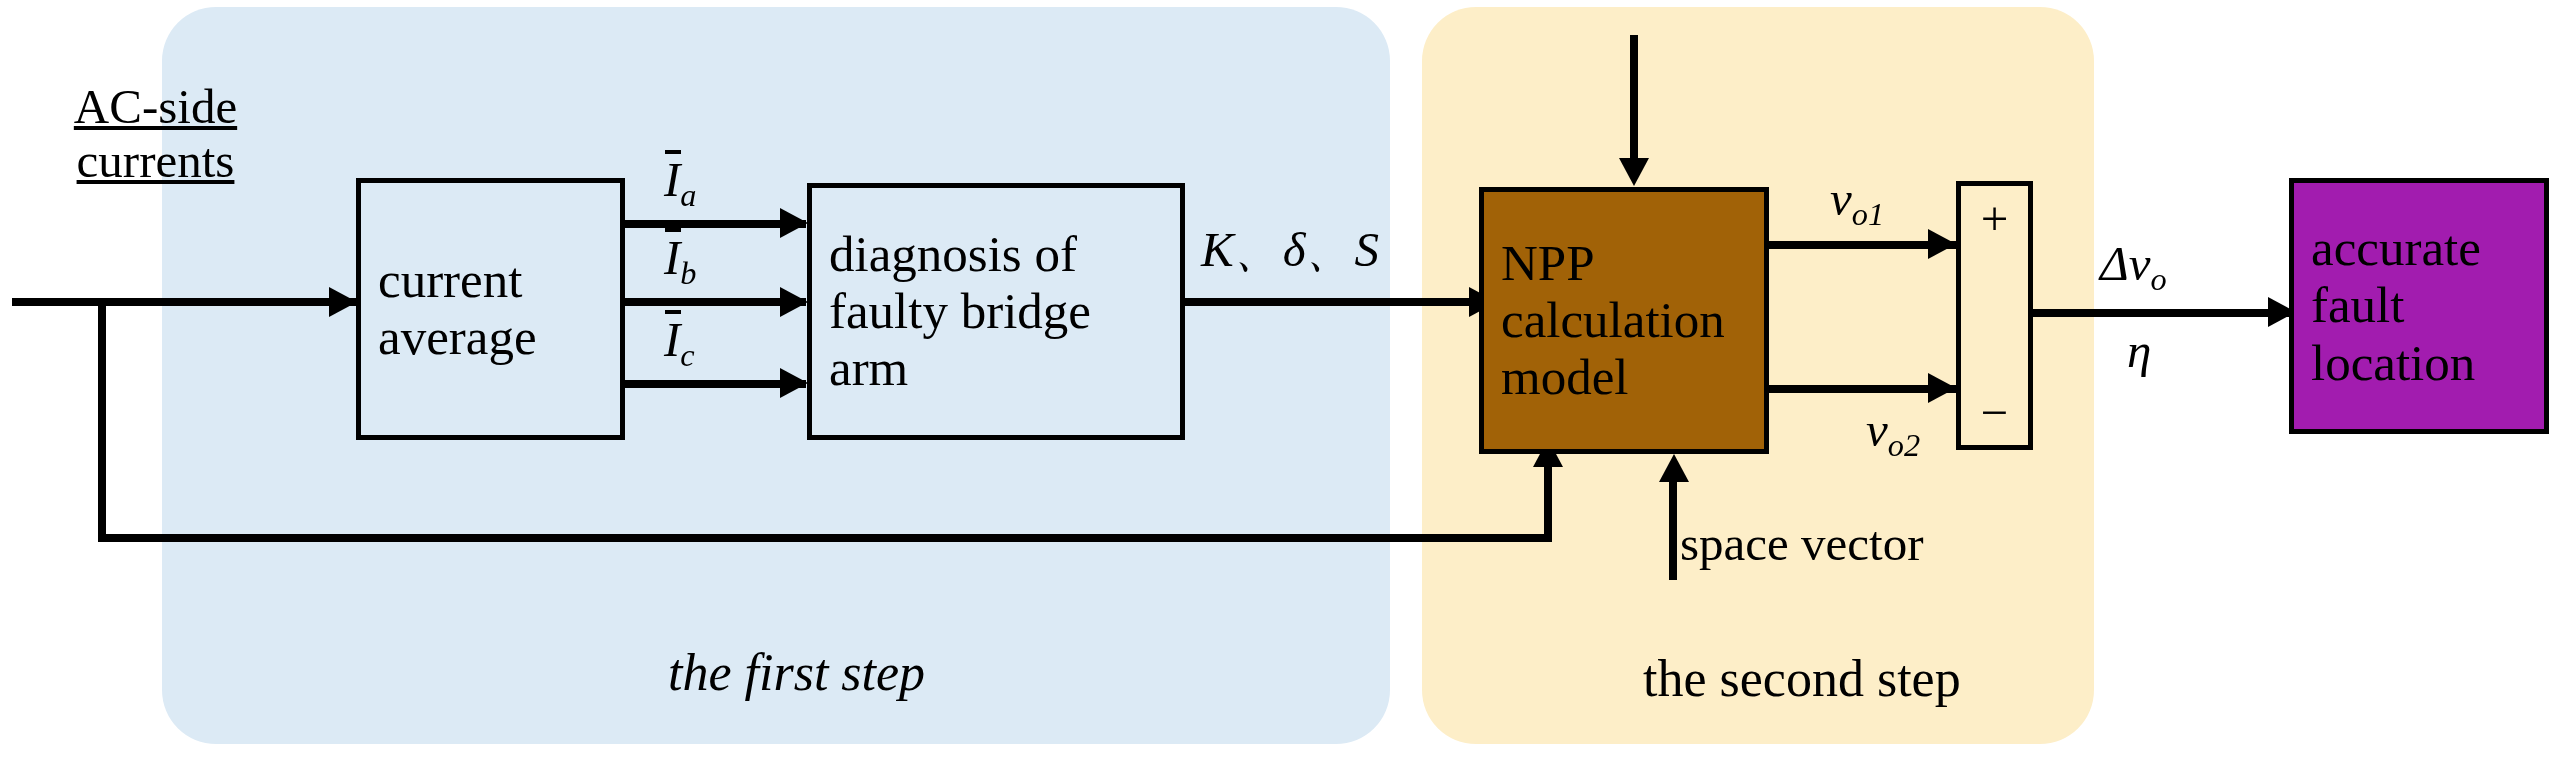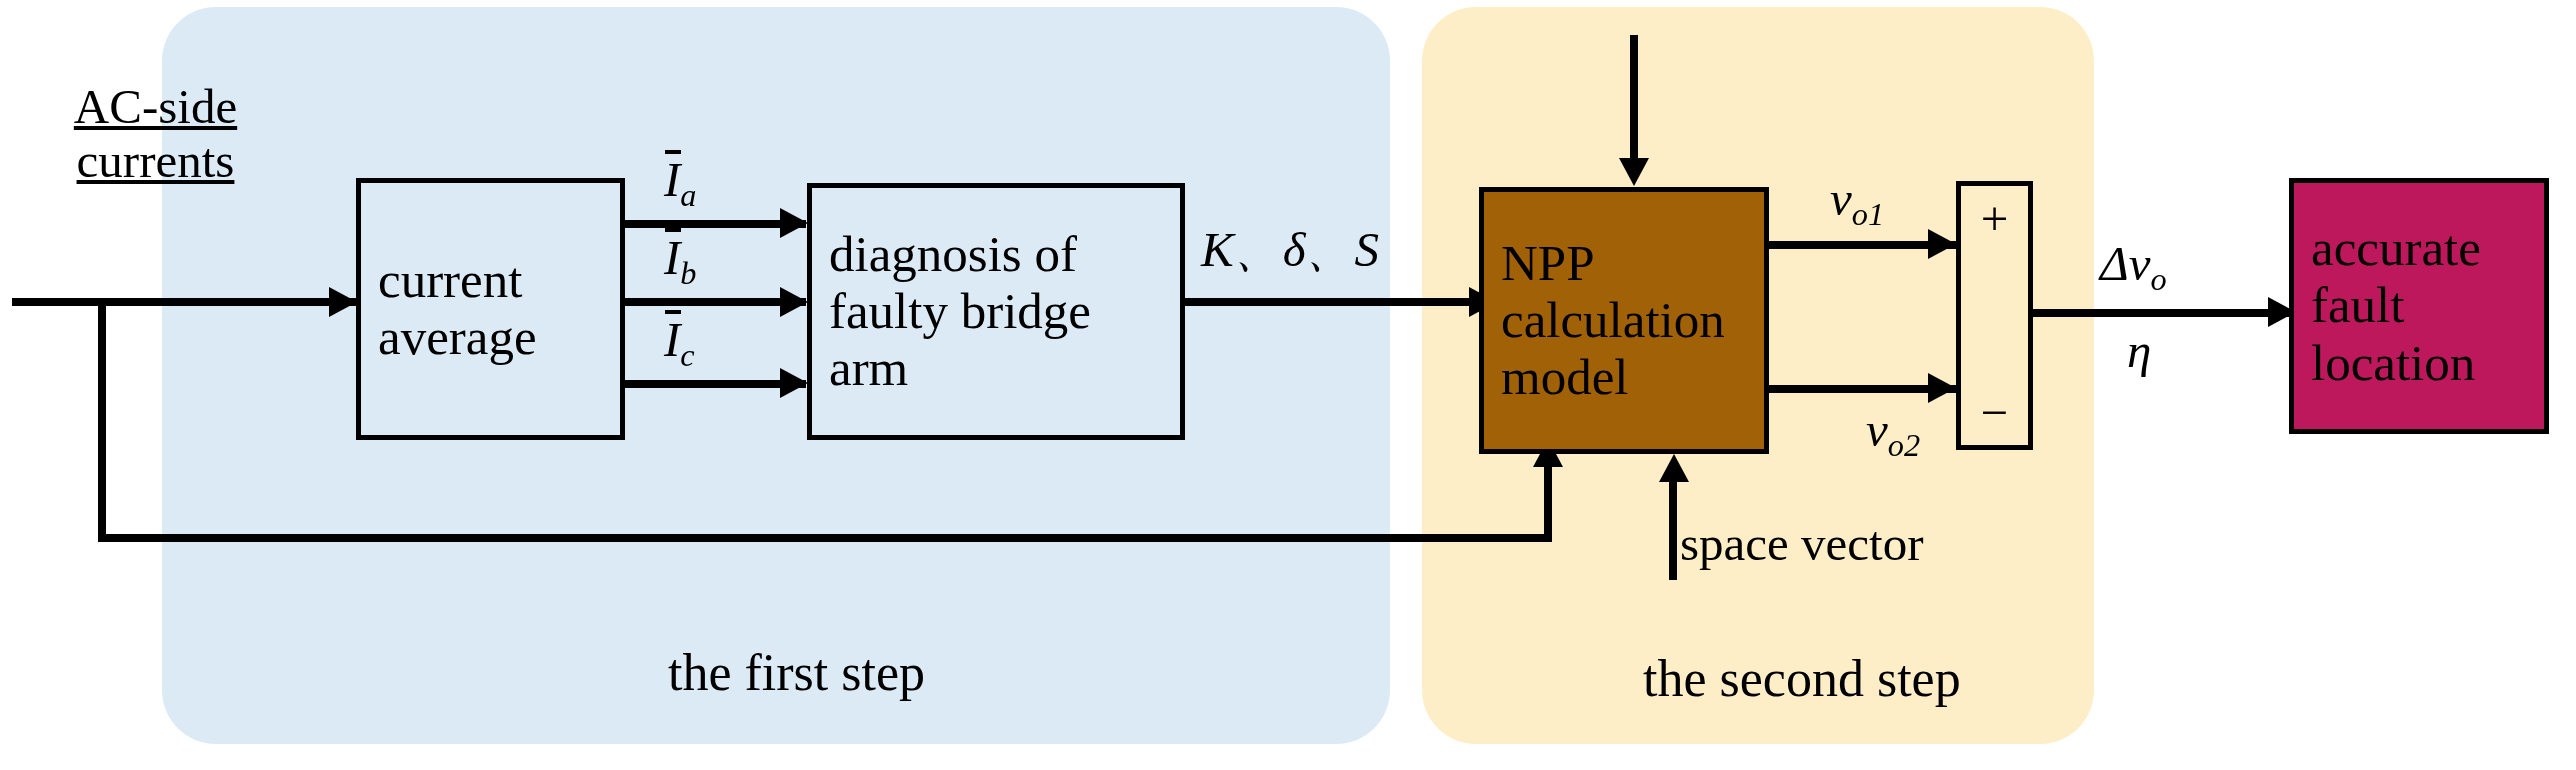--- a/index.html
+++ b/index.html
@@ -7,21 +7,21 @@
        font-family:"Liberation Serif","DejaVu Serif",serif;color:#000;}
   #stage{position:relative;width:2576px;height:770px;}
   .panel{position:absolute;border-radius:54px;}
   .panel-blue{background:#dceaf5;}
   .panel-yellow{background:#fdeec8;}
   .blk{position:absolute;border:5px solid #000;box-sizing:border-box;
        display:flex;align-items:center;}
   .blk .txt{padding-left:17px;font-size:51px;line-height:1.12;text-align:left;}
   .blk.fill-blue{background:#dceaf5;}
   .blk.fill-yellow{background:#a16207;}
-  .blk.fill-white{background:#be185d;}
+  .blk.fill-white{background:#a21caf;}
   .sumblk{position:absolute;border:5px solid #000;box-sizing:border-box;
           background:#fdeec8;display:flex;flex-direction:column;
           align-items:center;justify-content:space-between;padding:8.4px 0;}
   .sumblk span{font-size:49px;line-height:1;}
   .ln{position:absolute;background:#000;}
   .hln{height:7.6px;}
   .vln{width:7.6px;}
   .ahead{position:absolute;width:0;height:0;}
   .ar{border-top:15px solid transparent;border-bottom:15px solid transparent;
       border-left:28.6px solid #000;}
@@ -136,17 +136,17 @@
   <div class="lbl math" style="left:2127px;top:324px;">η</div>
 
   <div class="blk fill-white" style="left:2289px;top:178px;width:260px;height:256px;">
     <div class="txt">
       <div>accurate</div>
       <div>fault</div>
       <div>location</div>
     </div>
   </div>
 
-  <div class="steplbl" style="left:668px;top:643px;">the first step</div>
+  <div class="steplbl" style="left:668px;top:643px;font-style:italic;">the first step</div>
   <div class="steplbl" style="left:1643px;top:649px;">the second step</div>
 
 </div>
 
 
 </body></html>

